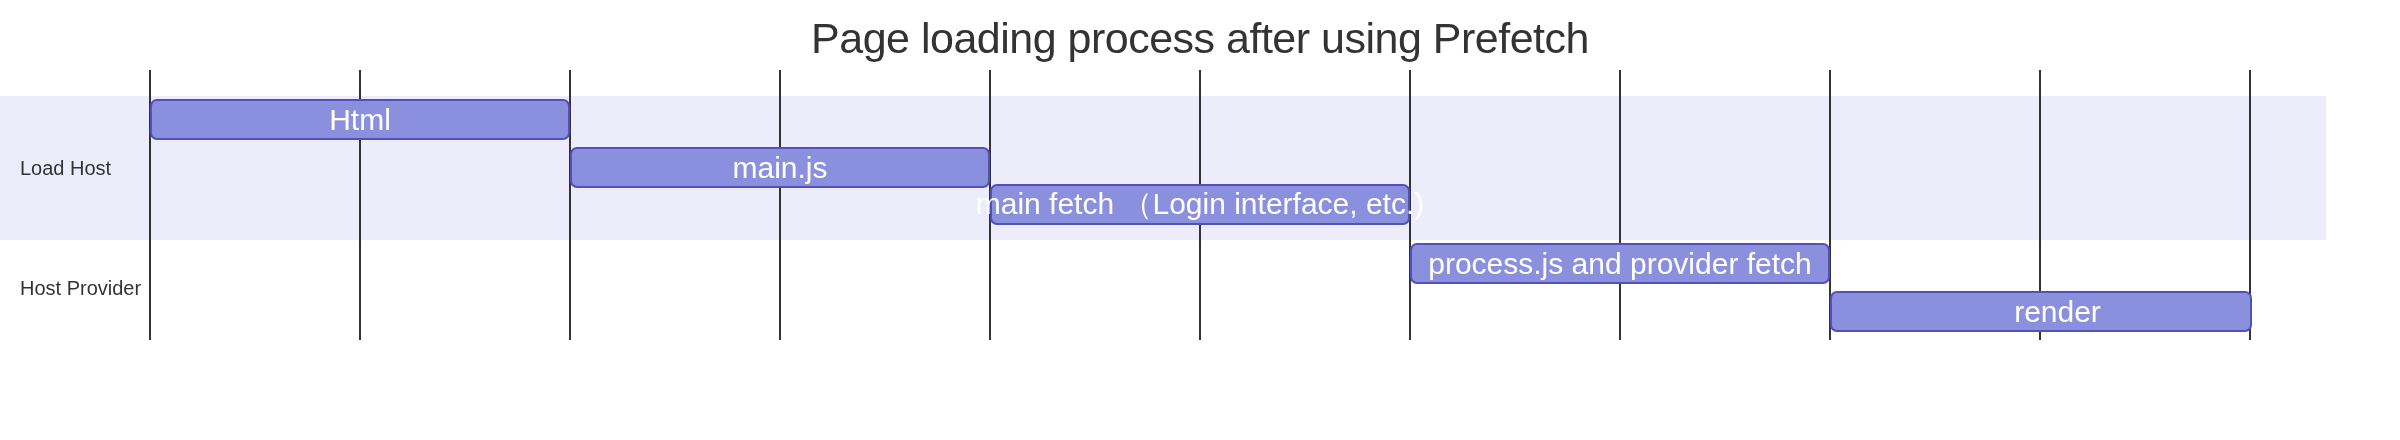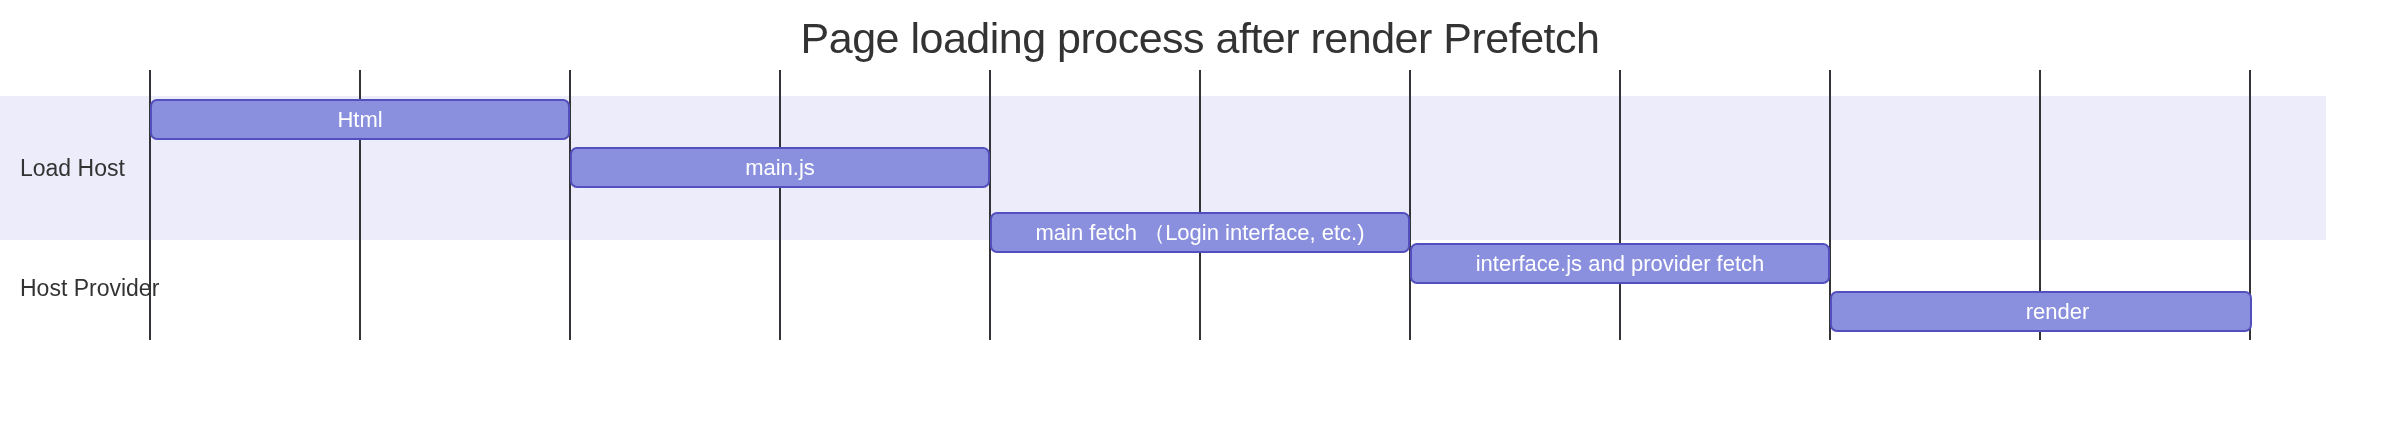--- a/index.html
+++ b/index.html
@@ -49,47 +49,47 @@
     height: 41px;
     box-sizing: border-box;
     background: #8a90dd;
     border: 2px solid #534fbc;
     border-radius: 7px;
     z-index: 3;
     display: flex;
     align-items: center;
     justify-content: center;
     color: #ffffff;
-    font-size: 22px;
+    font-size: 30px;
     white-space: nowrap;
   }
   .bar-html     { left: 150px;  top: 99px;  }
   .bar-mainjs   { left: 570px;  top: 147px; border-radius: 7px; }
-  .bar-mainfetch{ left: 990px;  top: 184px; margin-top: 28px; }
+  .bar-mainfetch{ left: 990px;  top: 184px; }
   .bar-provider { left: 1410px; top: 243px; }
   .bar-render   { left: 1830px; top: 291px; width: 422px; padding-left: 33px; }
   .section-label {
     position: absolute;
     left: 20px;
     height: 30px;
     line-height: 30px;
-    font-size: 23px;
+    font-size: 20px;
     color: #333333;
     z-index: 4;
     white-space: nowrap;
   }
   .label-host     { top: 153px; }
   .label-provider { top: 273px; }
 </style>
 </head>
 <body>
 
 <div class="stage">
 
-  <div class="chart-title">Page loading process after render Prefetch</div>
+  <div class="chart-title">Page loading process after using Prefetch</div>
 
   <div class="section-band"></div>
 
   <div class="gridline" style="left:149px"></div>
   <div class="gridline" style="left:359px"></div>
   <div class="gridline" style="left:569px"></div>
   <div class="gridline" style="left:779px"></div>
   <div class="gridline" style="left:989px"></div>
   <div class="gridline" style="left:1199px"></div>
   <div class="gridline" style="left:1409px"></div>
@@ -101,17 +101,17 @@
   <div class="section-label label-host">Load Host</div>
 
   <div class="section-label label-provider">Host Provider</div>
 
   <div class="task-bar bar-html">Html</div>
 
   <div class="task-bar bar-mainjs">main.js</div>
 
   <div class="task-bar bar-mainfetch">main fetch （Login interface, etc.)</div>
 
-  <div class="task-bar bar-provider">interface.js and provider fetch</div>
+  <div class="task-bar bar-provider">process.js and provider fetch</div>
 
   <div class="task-bar bar-render">render</div>
 
 </div>
 
 </body></html>

